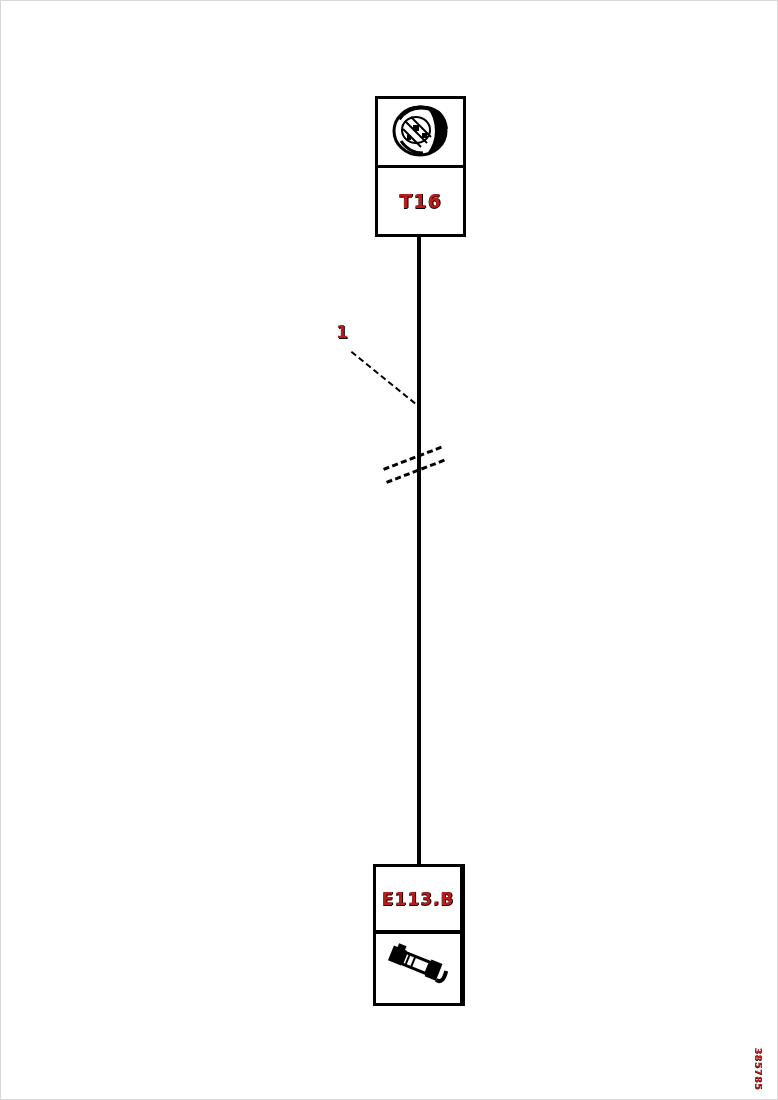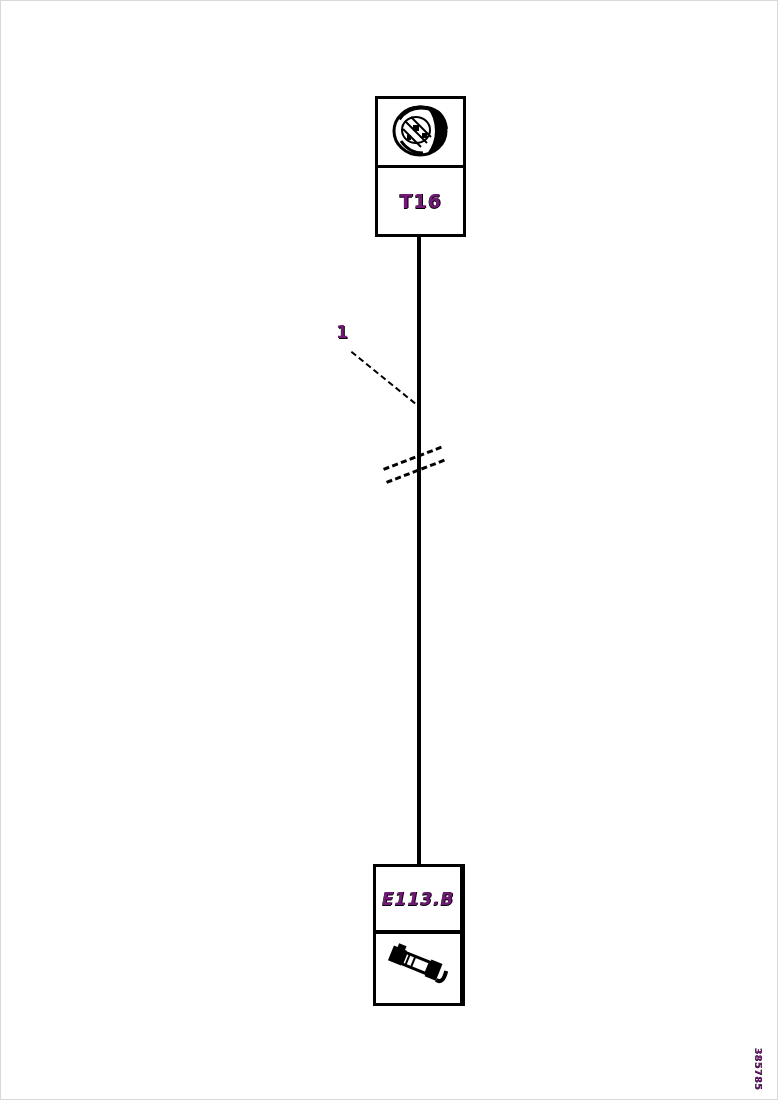--- a/index.html
+++ b/index.html
@@ -7,21 +7,21 @@
     padding: 0;
     background: #e8e8e8;
   }
   .canvas {
     position: relative;
     width: 778px;
     height: 1100px;
     background: #ffffff;
     overflow: hidden;
     font-family: "DejaVu Sans", "Liberation Sans", sans-serif;
-    color: #701a75;
+    color: #b91c1c;
     box-shadow: 0 0 0 1px #d9d9d9 inset;
   }
 
   
   .component-box {
     position: absolute;
     border: 3px solid #000;
     background: #fff;
     display: flex;
     flex-direction: column;
@@ -33,21 +33,21 @@
   .cell {
     box-sizing: border-box;
     display: flex;
     align-items: center;
     justify-content: center;
     overflow: hidden;
   }
   .cell-icon { flex: 1 1 auto; }
   .cell-label { flex: 0 0 66px; }
   .box-top .cell-icon { border-bottom: 3px solid #000; }
-  .box-bottom .cell-label { border-bottom: 4px solid #000; flex: 0 0 67px; font-style: italic; }
+  .box-bottom .cell-label { border-bottom: 4px solid #000; flex: 0 0 67px; }
 
   .component-label {
     font-size: 19px;
     font-weight: bold;
     letter-spacing: 1px;
     text-shadow: 1px 0 0 #000, 0 1px 0 #000; 
   }
   .box-bottom .component-label { font-size: 17px; }
 
   

